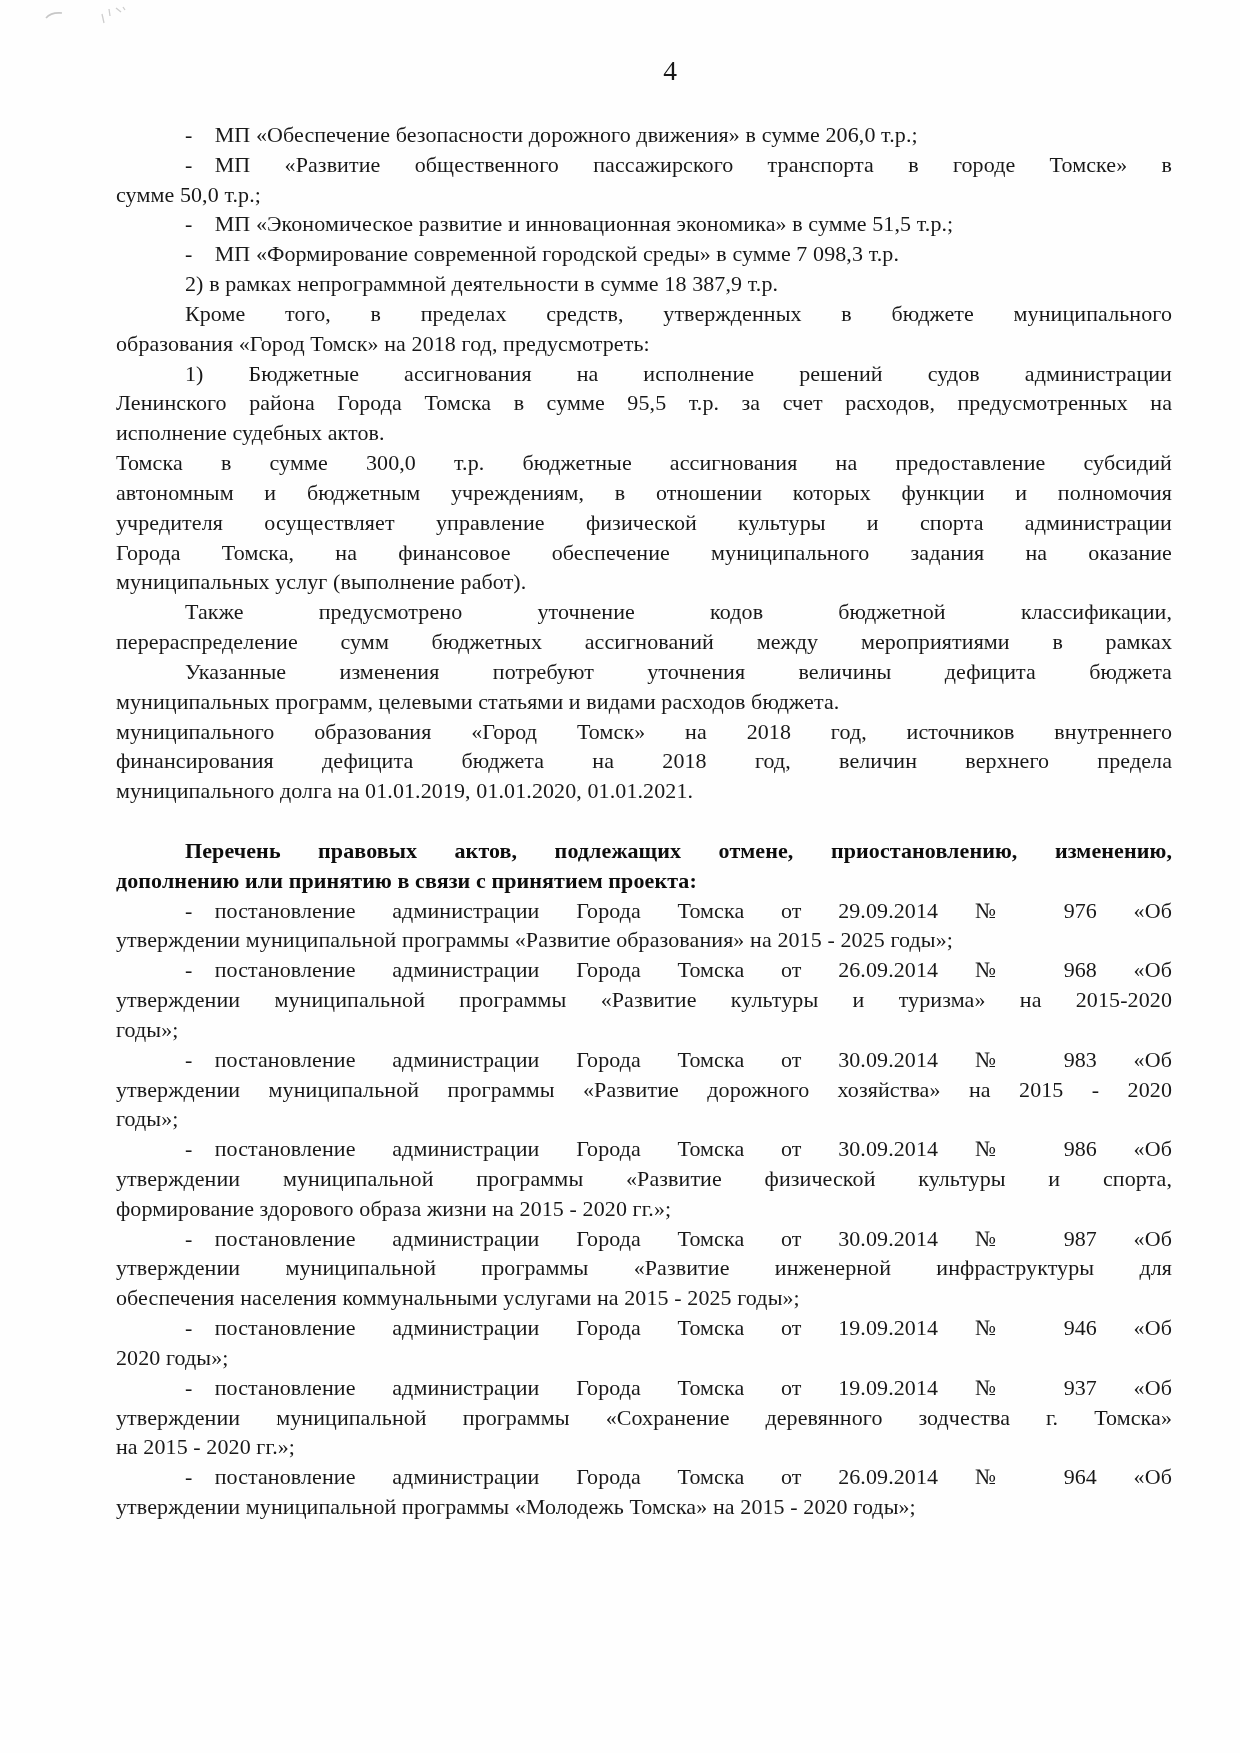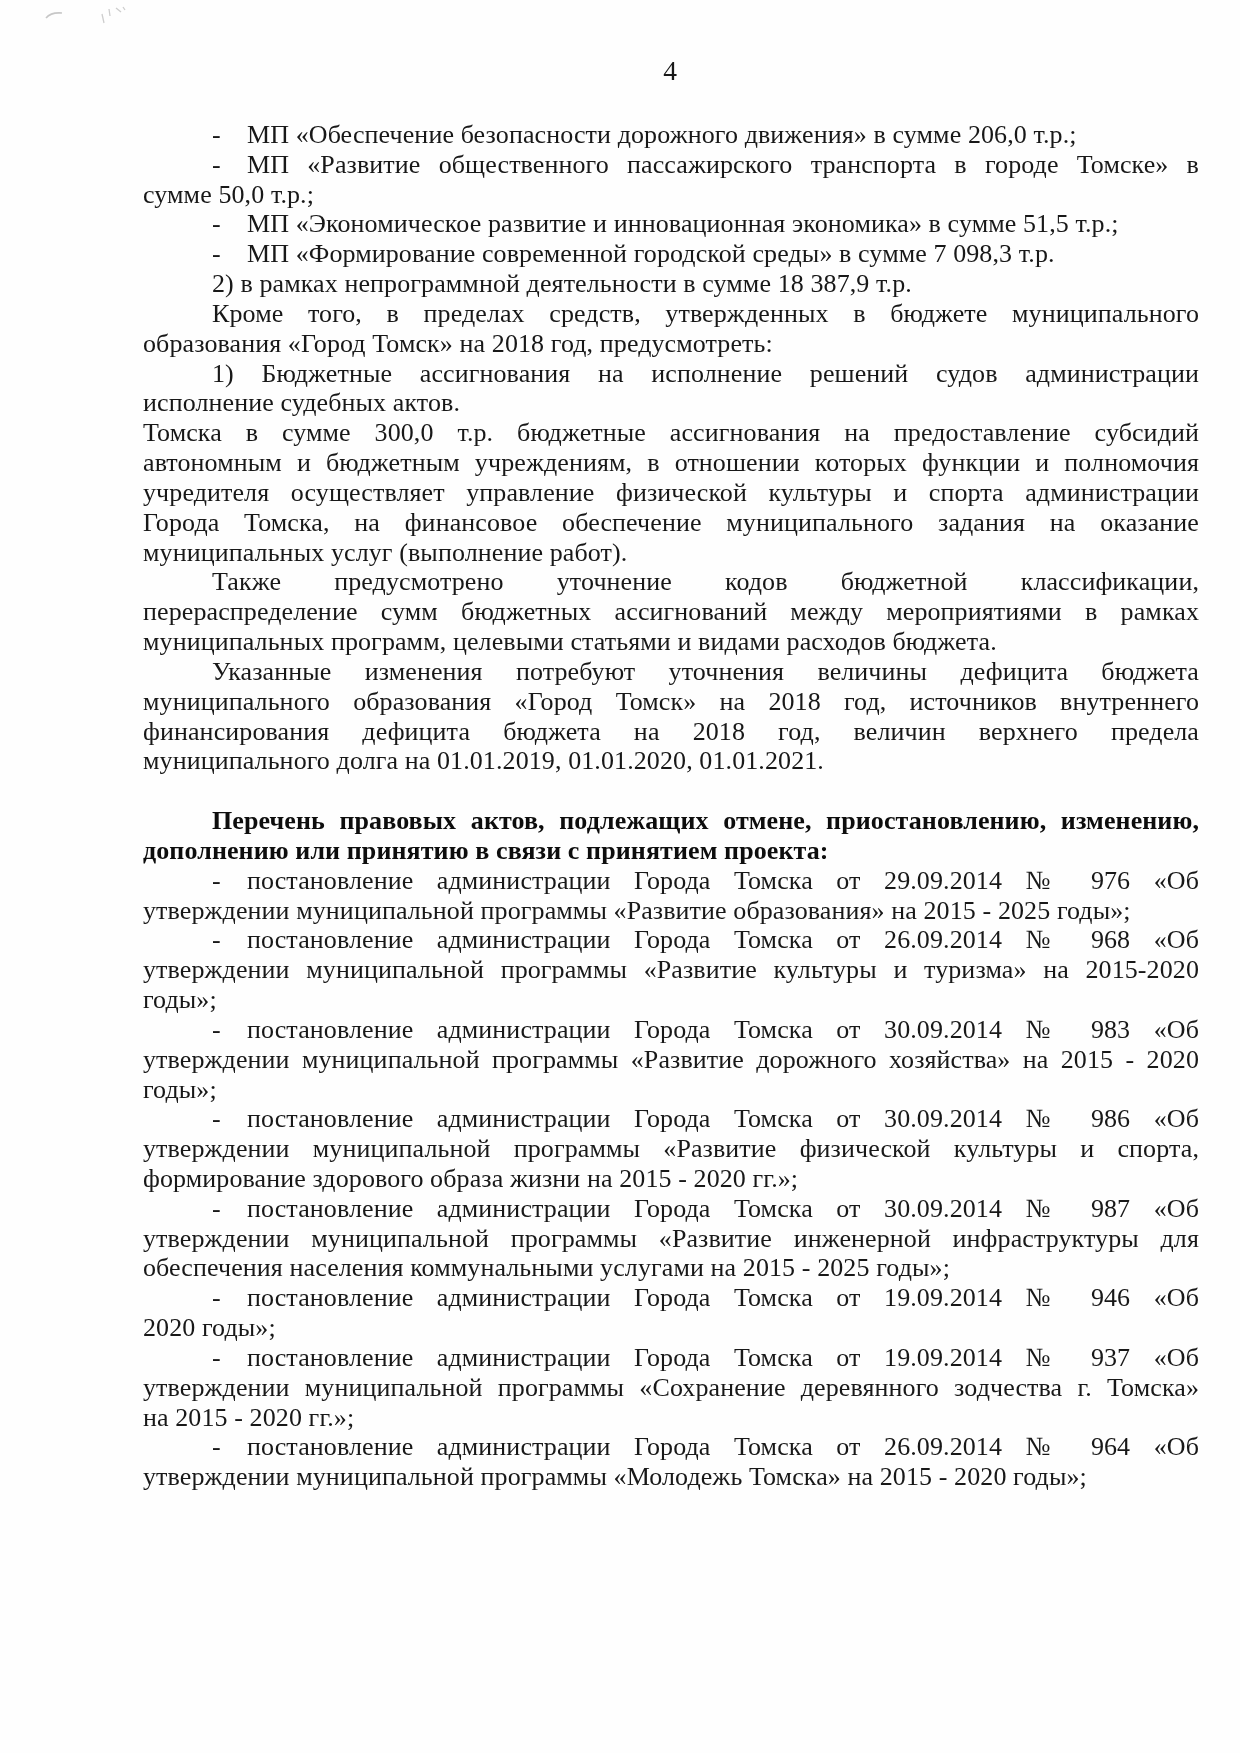--- a/index.html
+++ b/index.html
@@ -25,23 +25,23 @@
     width: 1056px;
     height: 30px;
     line-height: 30px;
     text-align: center;
     font-size: 27.5px;
   }
   .page-number span { display: inline-block; margin-left: 32px; }
   .doc-body {
     position: absolute;
     top: 120px;
-    left: 143px;
+    left: 116px;
     width: 1056px;
-    font-size: 26px;
+    font-size: 22px;
   }
   .line {
     height: 29.83px;
     line-height: 29.83px;
     text-align: left;
     letter-spacing: 0.1px;
   }
   .line.j { text-align: justify; text-align-last: justify; }
   .line.i { text-indent: 69px; }
   .line.b { font-weight: 700; color: #0d0d0d; }
@@ -62,30 +62,31 @@
 <div class="doc-body">
     <div class="line i">-  МП «Обеспечение безопасности дорожного движения» в сумме 206,0 т.р.;</div>
     <div class="line j i">-  МП «Развитие общественного пассажирского транспорта в городе Томске» в</div>
     <div class="line">сумме 50,0 т.р.;</div>
     <div class="line i">-  МП «Экономическое развитие и инновационная экономика» в сумме 51,5 т.р.;</div>
     <div class="line i">-  МП «Формирование современной городской среды» в сумме 7 098,3 т.р.</div>
     <div class="line i">2) в рамках непрограммной деятельности в сумме 18 387,9 т.р.</div>
     <div class="line j i">Кроме того, в пределах средств, утвержденных в бюджете муниципального</div>
     <div class="line">образования «Город Томск» на 2018 год, предусмотреть:</div>
     <div class="line j i">1) Бюджетные ассигнования на исполнение решений судов администрации</div>
+    <div class="line j">Ленинского района Города Томска в сумме 95,5 т.р. за счет расходов, предусмотренных на</div>
     <div class="line">исполнение судебных актов.</div>
     <div class="line j">Томска в сумме 300,0 т.р. бюджетные ассигнования на предоставление субсидий</div>
     <div class="line j">автономным и бюджетным учреждениям, в отношении которых функции и полномочия</div>
     <div class="line j">учредителя осуществляет управление физической культуры и спорта администрации</div>
     <div class="line j">Города Томска, на финансовое обеспечение муниципального задания на оказание</div>
     <div class="line">муниципальных услуг (выполнение работ).</div>
     <div class="line j i">Также предусмотрено уточнение кодов бюджетной классификации,</div>
     <div class="line j">перераспределение сумм бюджетных ассигнований между мероприятиями в рамках</div>
+    <div class="line j i">Указанные изменения потребуют уточнения величины дефицита бюджета</div>
     <div class="line">муниципальных программ, целевыми статьями и видами расходов бюджета.</div>
-    <div class="line j i">Указанные изменения потребуют уточнения величины дефицита бюджета</div>
     <div class="line j">муниципального образования «Город Томск» на 2018 год, источников внутреннего</div>
     <div class="line j">финансирования дефицита бюджета на 2018 год, величин верхнего предела</div>
     <div class="line">муниципального долга на 01.01.2019, 01.01.2020, 01.01.2021.</div>
     <div class="line j i b s">Перечень правовых актов, подлежащих отмене, приостановлению, изменению,</div>
     <div class="line b">дополнению или принятию в связи с принятием проекта:</div>
     <div class="line j i">-  постановление администрации Города Томска от 29.09.2014 № 976 «Об</div>
     <div class="line">утверждении муниципальной программы «Развитие образования» на 2015 - 2025 годы»;</div>
     <div class="line j i">-  постановление администрации Города Томска от 26.09.2014 № 968 «Об</div>
     <div class="line j">утверждении муниципальной программы «Развитие культуры и туризма» на 2015-2020</div>
     <div class="line">годы»;</div>

